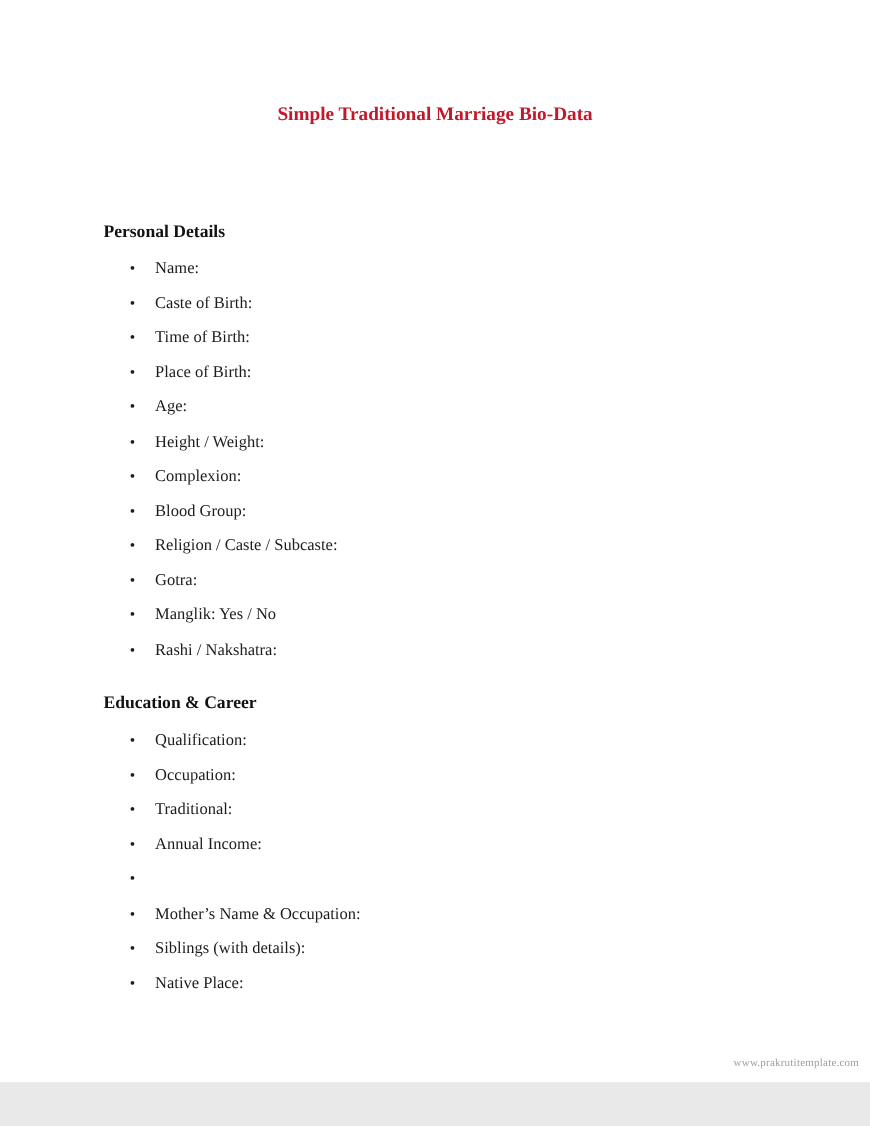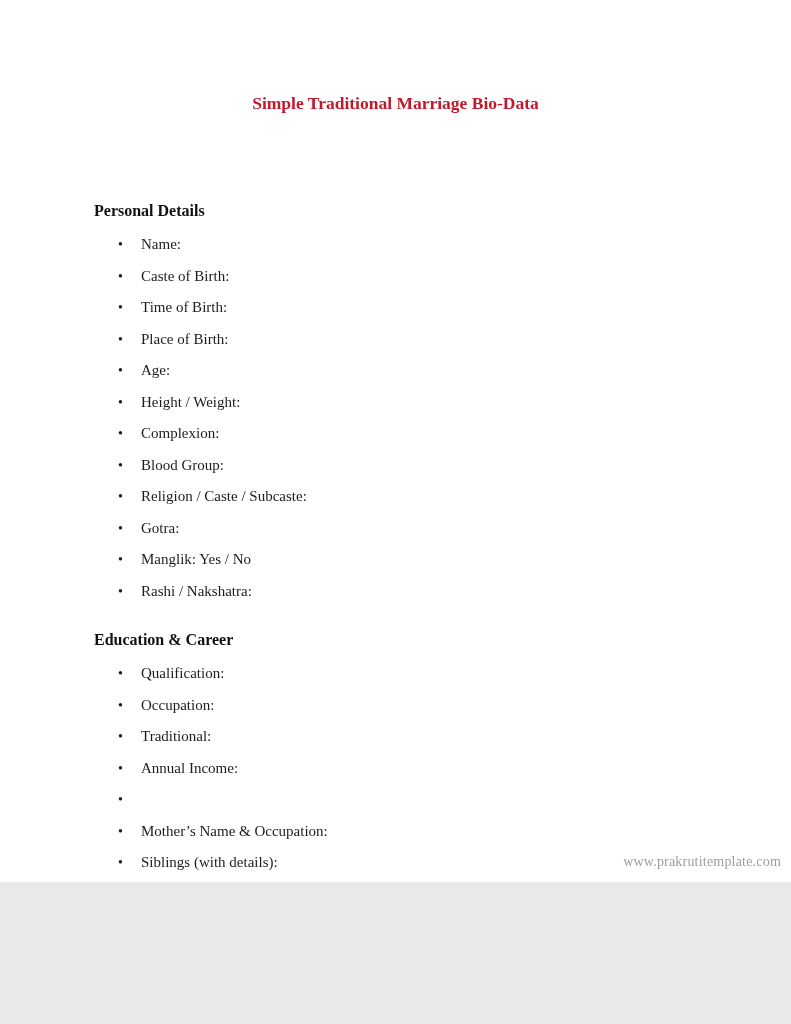--- a/index.html
+++ b/index.html
@@ -1,21 +1,21 @@
 <!DOCTYPE html>
 <html style="--title-color: #c2182b;"><head>
 <meta charset="utf-8">
 <style>
   :root { --title-color: #c2182b; }
   * { margin: 0; padding: 0; box-sizing: border-box; }
   html, body { background: #e9e9e9; }
   .page {
     position: relative;
     width: 791px;
-    height: 882px;
+    height: 984px;
     margin: 0 auto;
     background: #ffffff;
     overflow: hidden;
     font-family: "Liberation Serif", "DejaVu Serif", serif;
     color: #1c1c1c;
   }
   .content {
     position: absolute;
     top: 0; left: 94px; right: 94px;
   }
@@ -49,21 +49,21 @@
     width: 23px;
     flex: 0 0 23px;
     font-size: 14px;
     color: #1c1c1c;
   }
   .label { color: #1c1c1c; text-align: right; }
   .watermark {
     position: absolute;
     right: 10px;
     bottom: 12px;
-    font-size: 14px;
+    font-size: 10px;
     color: #9e9e9e;
     letter-spacing: 0.2px;
   }
 </style>
 </head>
 <body>
 
 <div class="page">
   <div class="content">
     <h1 class="title">Simple Traditional Marriage Bio-Data</h1>

